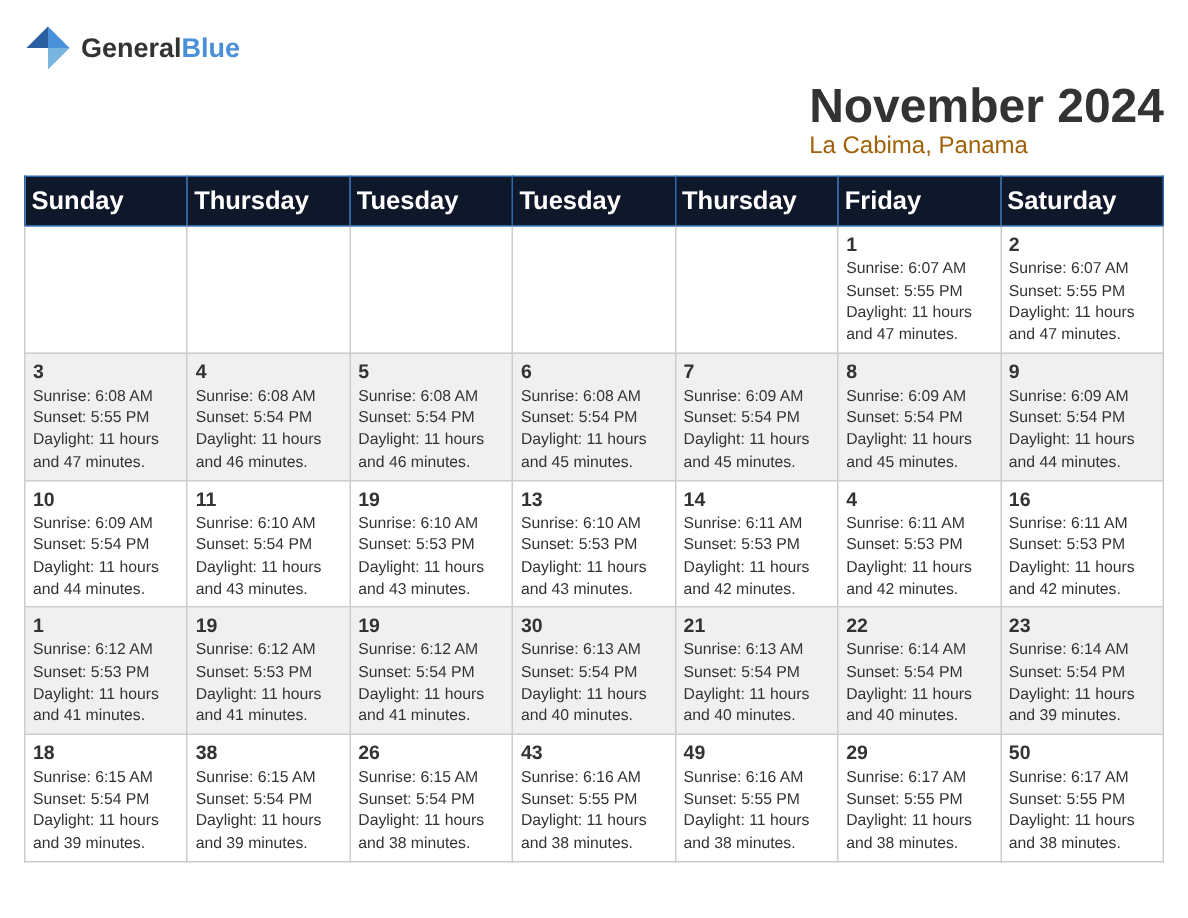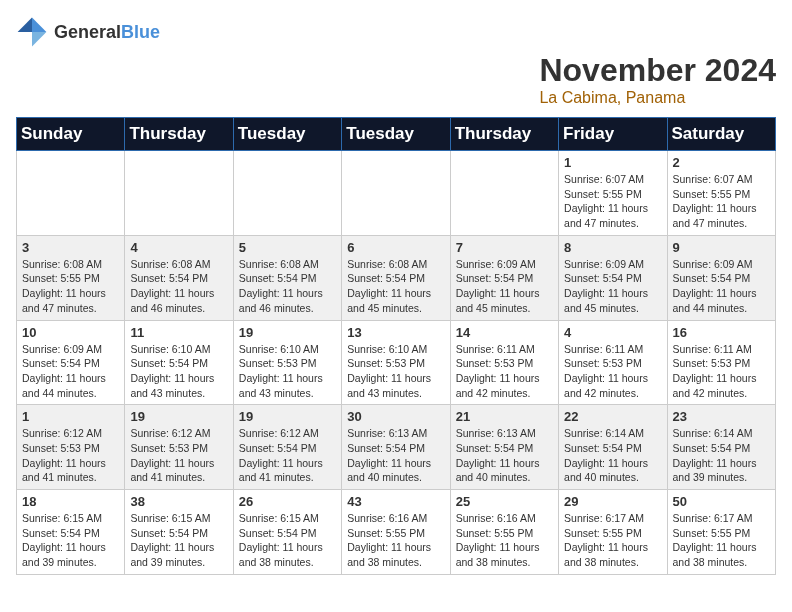--- a/index.html
+++ b/index.html
@@ -290,21 +290,21 @@
 Sunset: 5:54 PM
 Daylight: 11 hours and 38 minutes.</div>
         </td>
         <td>
           <span class="day-number">43</span>
           <div class="cell-info" style="white-space: pre-line;">Sunrise: 6:16 AM
 Sunset: 5:55 PM
 Daylight: 11 hours and 38 minutes.</div>
         </td>
         <td>
-          <span class="day-number">25</span>
+          <span class="day-number">49</span>
           <div class="cell-info" style="white-space: pre-line;">Sunrise: 6:16 AM
 Sunset: 5:55 PM
 Daylight: 11 hours and 38 minutes.</div>
         </td>
         <td>
           <span class="day-number">29</span>
           <div class="cell-info" style="white-space: pre-line;">Sunrise: 6:17 AM
 Sunset: 5:55 PM
 Daylight: 11 hours and 38 minutes.</div>
         </td>

